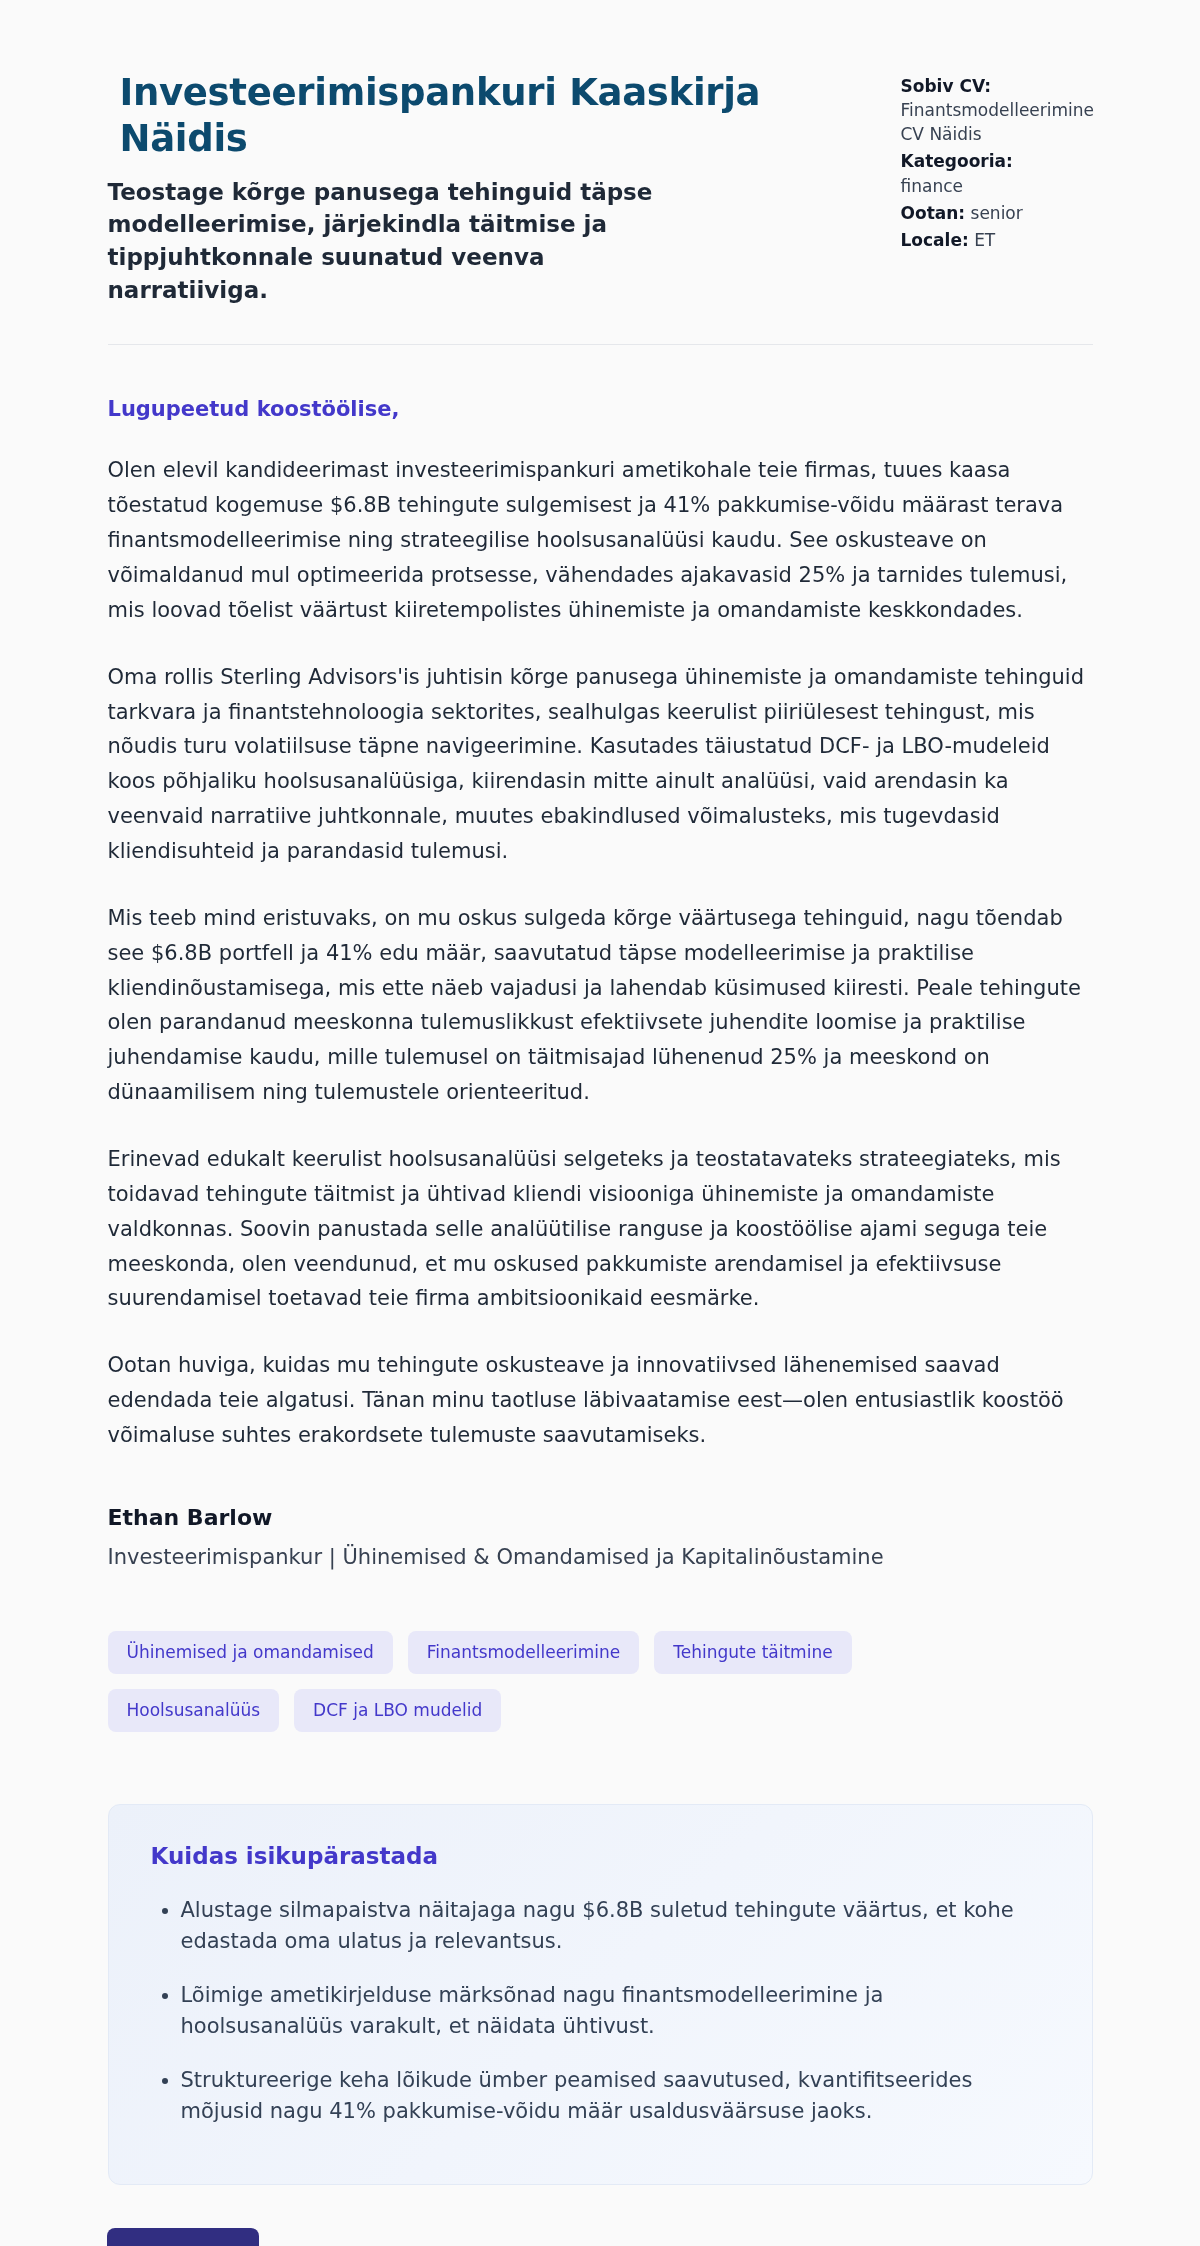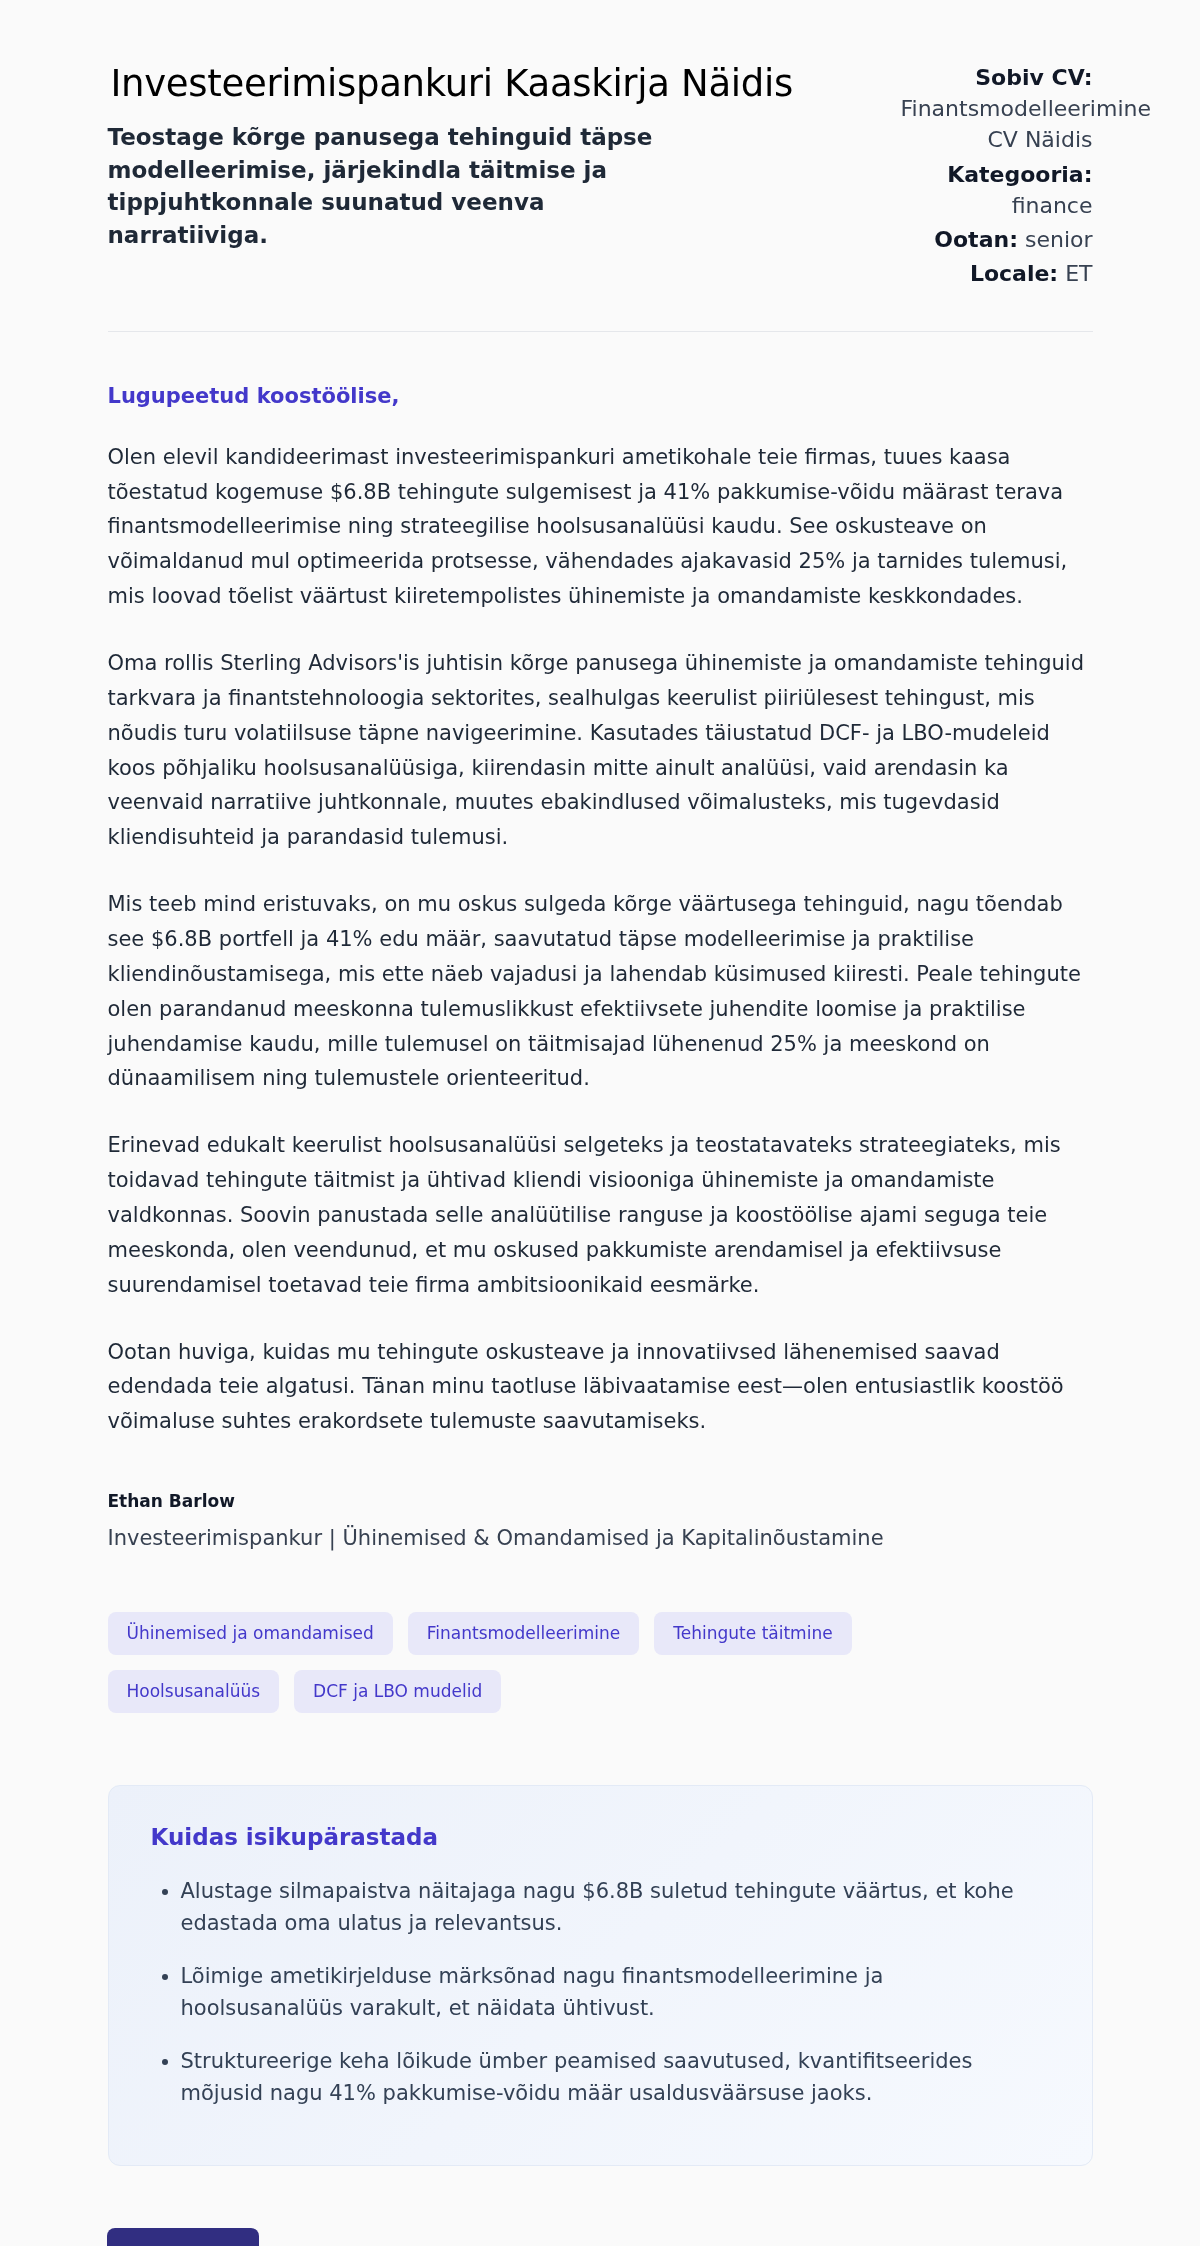--- a/index.html
+++ b/index.html
@@ -19,44 +19,44 @@
     padding-top: 58px;
   }
   .header {
     display: flex;
     justify-content: space-between;
     align-items: flex-start;
     gap: 30px;
   }
   .header-left { max-width: 760px; }
   .page-title {
-    margin: 3px;
-    color: #000000;
+    margin: 12px;
+    color: #0c4a6e;
     font-size: 37px;
     line-height: 1.24;
-    font-weight: 400;
+    font-weight: 700;
     letter-spacing: -0.3px;
     max-width: 760px;
   }
   .page-subtitle {
     margin: 14px 0 0 0;
     font-size: 23px;
     line-height: 1.42;
     font-weight: 700;
     color: #1f2937;
     max-width: 600px;
   }
   .meta {
     flex-shrink: 0;
     width: 192px;
-    text-align: right;
-    font-size: 22px;
+    font-size: 17px;
     line-height: 1.42;
     color: #374151;
     padding-top: 4px;
+    margin-top: 12px;
   }
   .meta-item { margin-bottom: 3px; }
   .meta-label { font-weight: 700; color: #111827; }
   .meta-label.block { display: block; }
   .divider {
     border: 0;
     border-top: 1px solid #e5e7eb;
     margin: 38px 0 0 0;
   }
   .greeting {
@@ -66,21 +66,21 @@
     font-size: 21px;
   }
   .paragraph {
     margin: 32px 0 0 0;
     font-size: 21px;
     line-height: 1.66;
     color: #1f2937;
   }
   .signature-name {
     margin-top: 52px;
-    font-size: 17px;
+    font-size: 22px;
     font-weight: 700;
     color: #111827;
   }
   .signature-role {
     margin-top: 15px;
     font-size: 21px;
     color: #374151;
   }
   .tags {
     margin-top: 62px;

